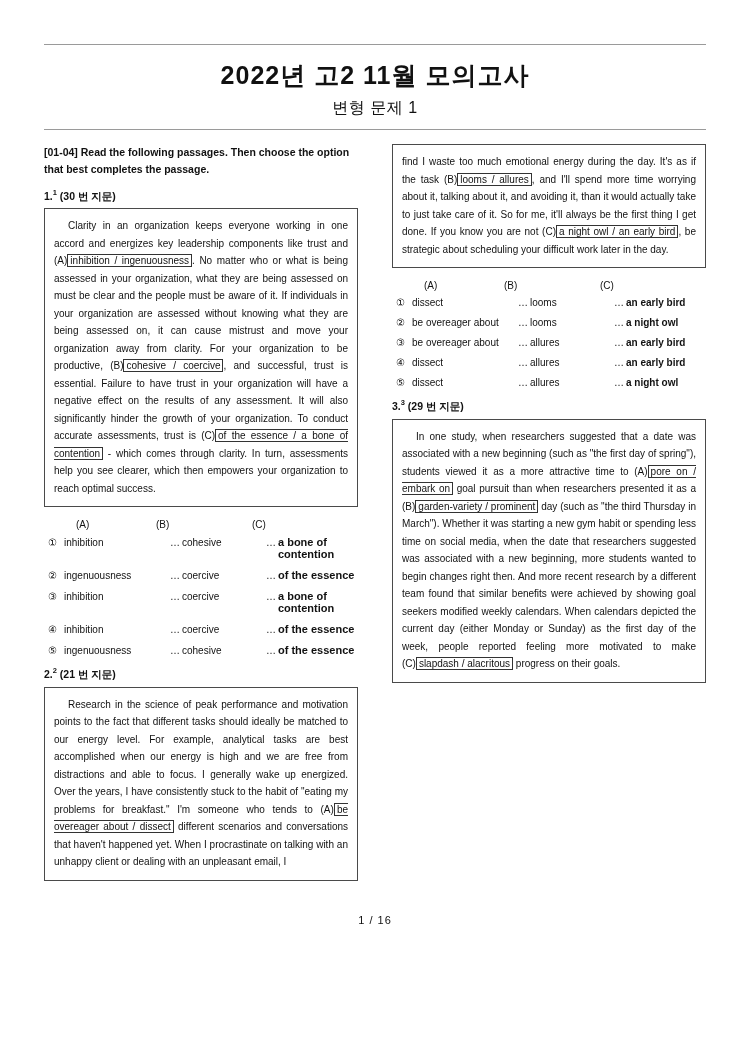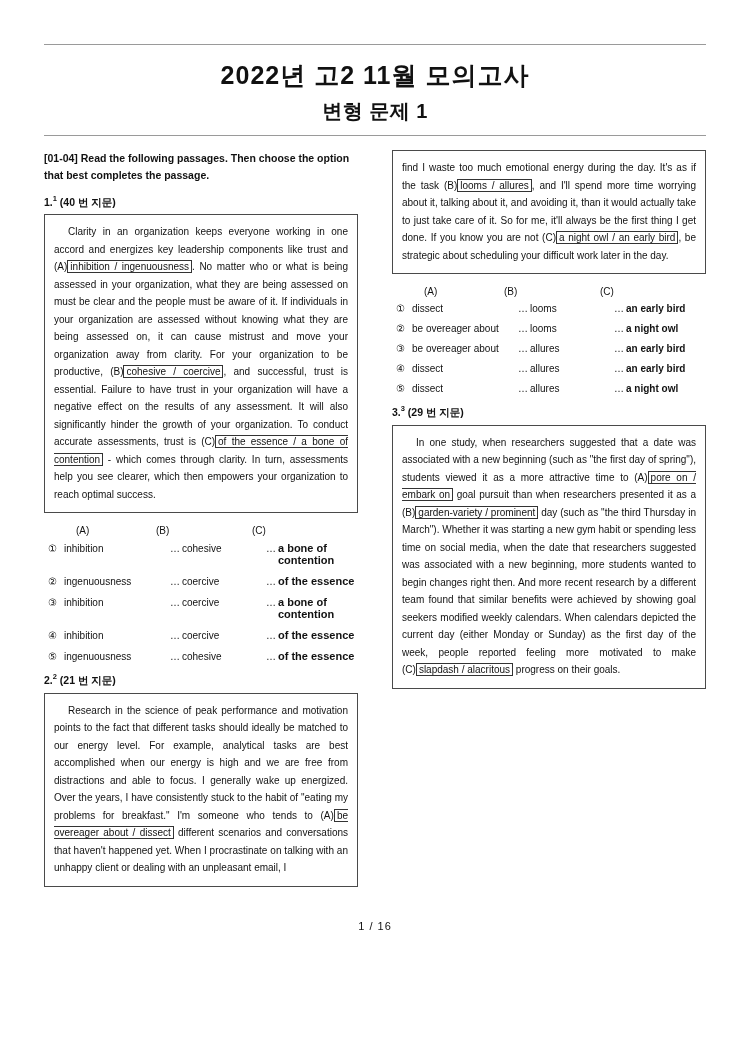--- a/index.html
+++ b/index.html
@@ -23,22 +23,22 @@
     margin: 0 0 14px 0;
   }
   .title-block { text-align:center; margin-bottom: 14px; }
   .title-main {
     font-size: 25px;
     font-weight: bold;
     letter-spacing: 1px;
     margin-bottom: 6px;
   }
   .title-sub {
-    font-size: 20px;
-    font-weight: bold;
+    font-size: 16px;
+    font-weight: normal;
     letter-spacing: 0.5px;
   }
   .title-rule {
     border-bottom: 1px solid #9a9a9a;
     margin-top: 10px;
   }
   .columns {
     display: flex;
     gap: 34px;
     align-items: flex-start;
@@ -117,21 +117,21 @@
   </div>
 
   <div class="columns">
 
     <div class="col">
 
       <div class="instructions">[01-04] Read the following passages. Then choose the option that best completes the passage.</div>
 
       <div class="q-head">
         <span>1.</span><sup>1</sup>
-        <span>(40 번 지문)</span>
+        <span>(30 번 지문)</span>
       </div>
 
       <div class="passage-box">
         <p>
           <span>Clarity in an organization keeps everyone working in one accord and energizes key leadership components like trust and (A)</span><span class="boxed">inhibition / ingenuousness</span><span>. No matter who or what is being assessed in your organization, what they are being assessed on must be clear and the people must be aware of it. If individuals in your organization are assessed without knowing what they are being assessed on, it can cause mistrust and move your organization away from clarity. For your organization to be productive, (B)</span><span class="boxed">cohesive / coercive</span><span>, and successful, trust is essential. Failure to have trust in your organization will have a negative effect on the results of any assessment. It will also significantly hinder the growth of your organization. To conduct accurate assessments, trust is (C)</span><span class="boxed">of the essence / a bone of contention</span><span> - which comes through clarity. In turn, assessments help you see clearer, which then empowers your organization to reach optimal success.</span>
         </p>
       </div>
 
       <div class="choice-header">
         <div class="ch-a">(A)</div>

